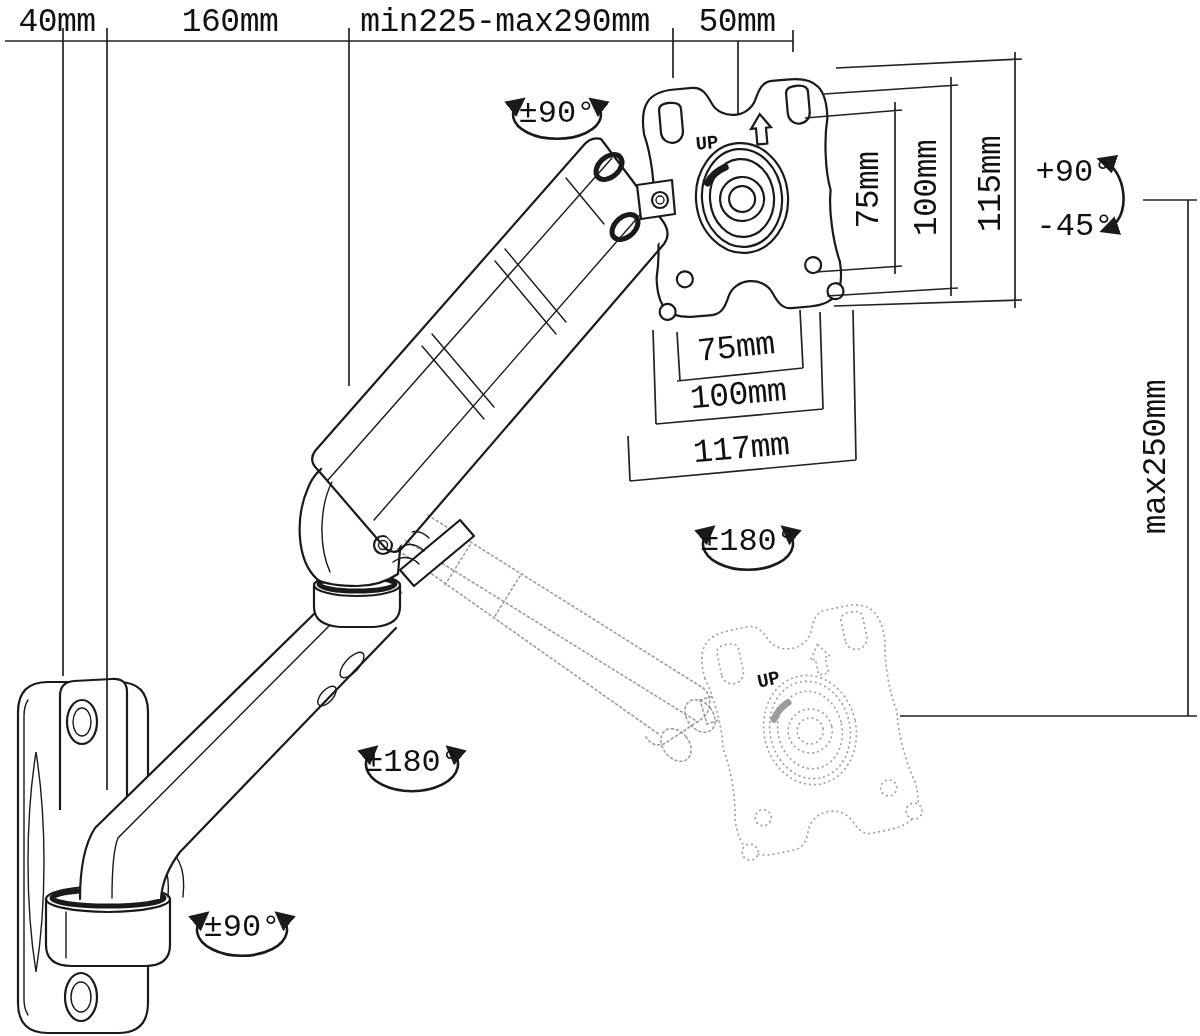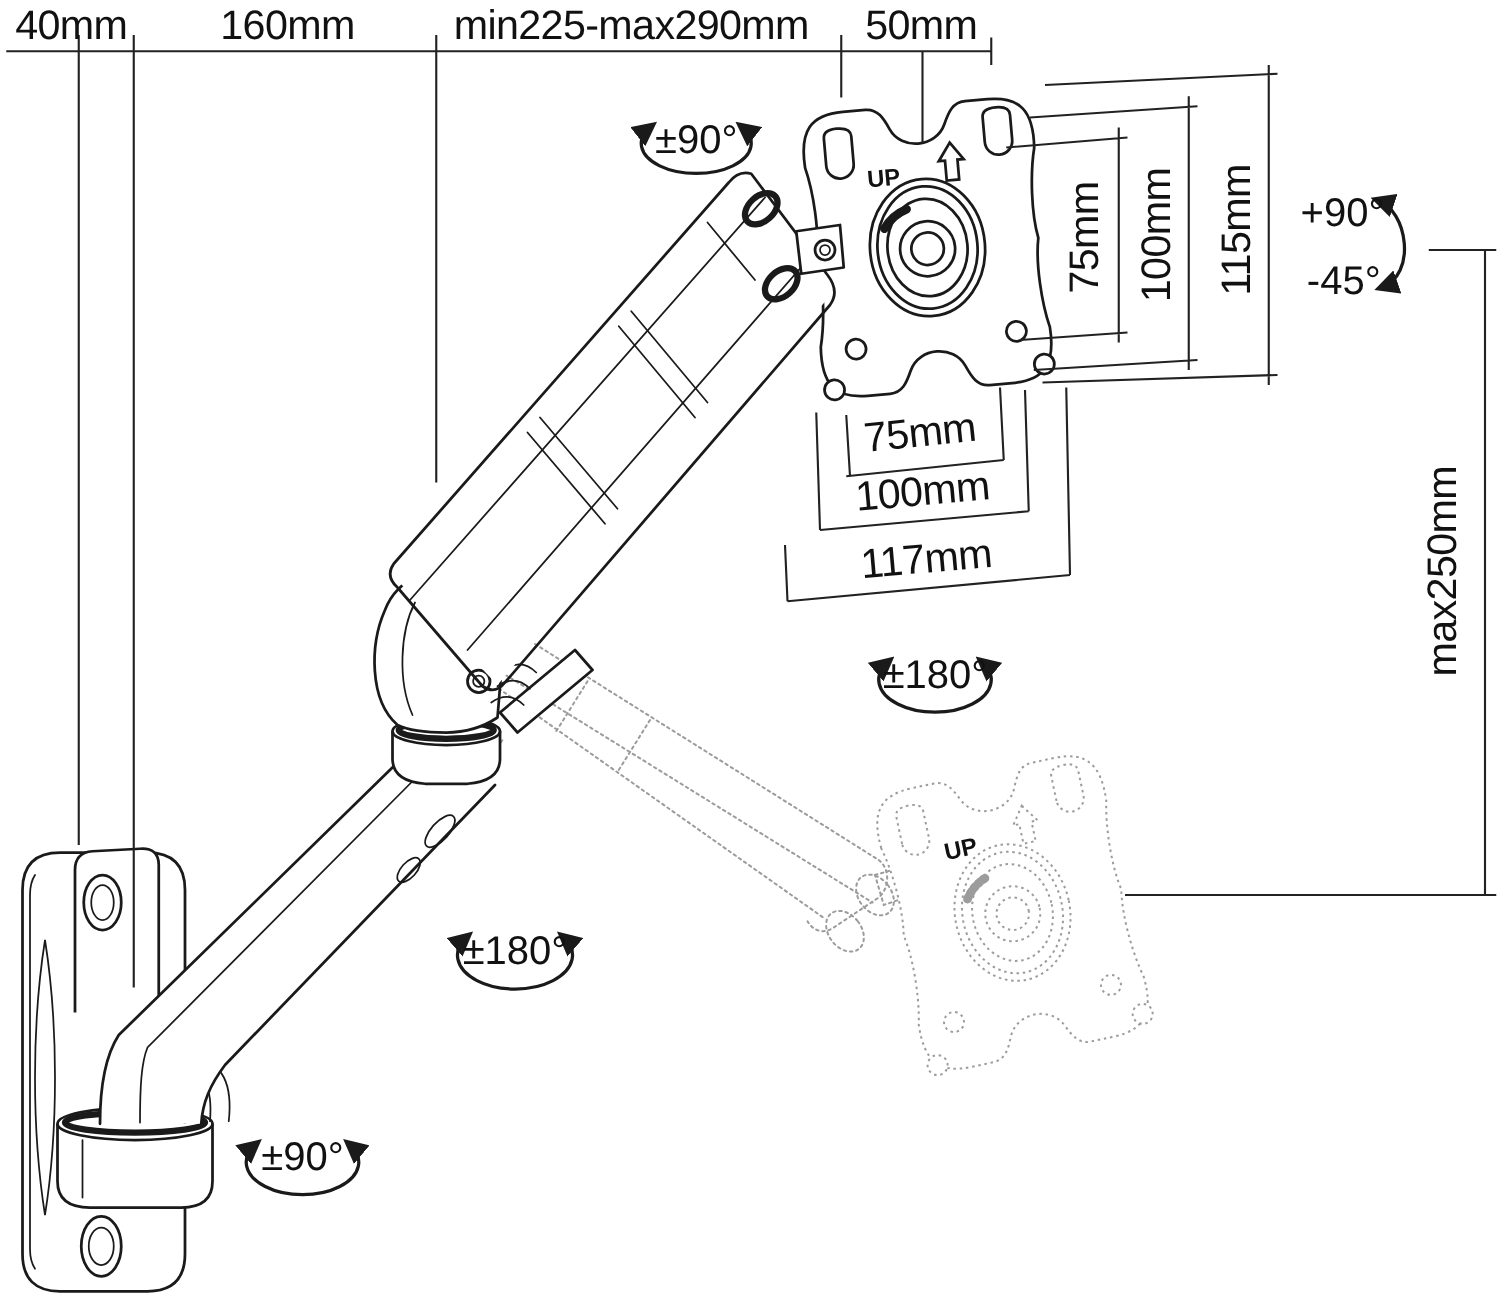--- a/index.html
+++ b/index.html
@@ -1,17 +1,17 @@
 <!DOCTYPE html>
 <html><head>
 <meta charset="utf-8">
 <style>
   html,body{margin:0;padding:0;background:#fff;}
   .stage{position:relative;width:1200px;height:1036px;background:#fff;overflow:hidden;
-         font-family:Liberation Sans, sans-serif;}
+         font-family:Liberation Mono, monospace;}
   svg{display:block}
   text{fill:#111;}
   .dimtxt{font-size:33px;letter-spacing:-0.5px;}
   .rottxt{font-size:32px;}
   .uptxt{font-size:19px;font-weight:bold;}
   .dim{stroke:#222;stroke-width:1.7;fill:none;}
   .solid{stroke:#1a1a1a;stroke-width:2.2;fill:none;stroke-linejoin:round;stroke-linecap:round;}
   .solidf{stroke:#1a1a1a;stroke-width:2.2;fill:#fff;stroke-linejoin:round;}
   .thin{stroke:#1a1a1a;stroke-width:1.4;fill:none;stroke-linecap:round;}
   .thick{stroke:#1a1a1a;stroke-width:5;fill:none;}

